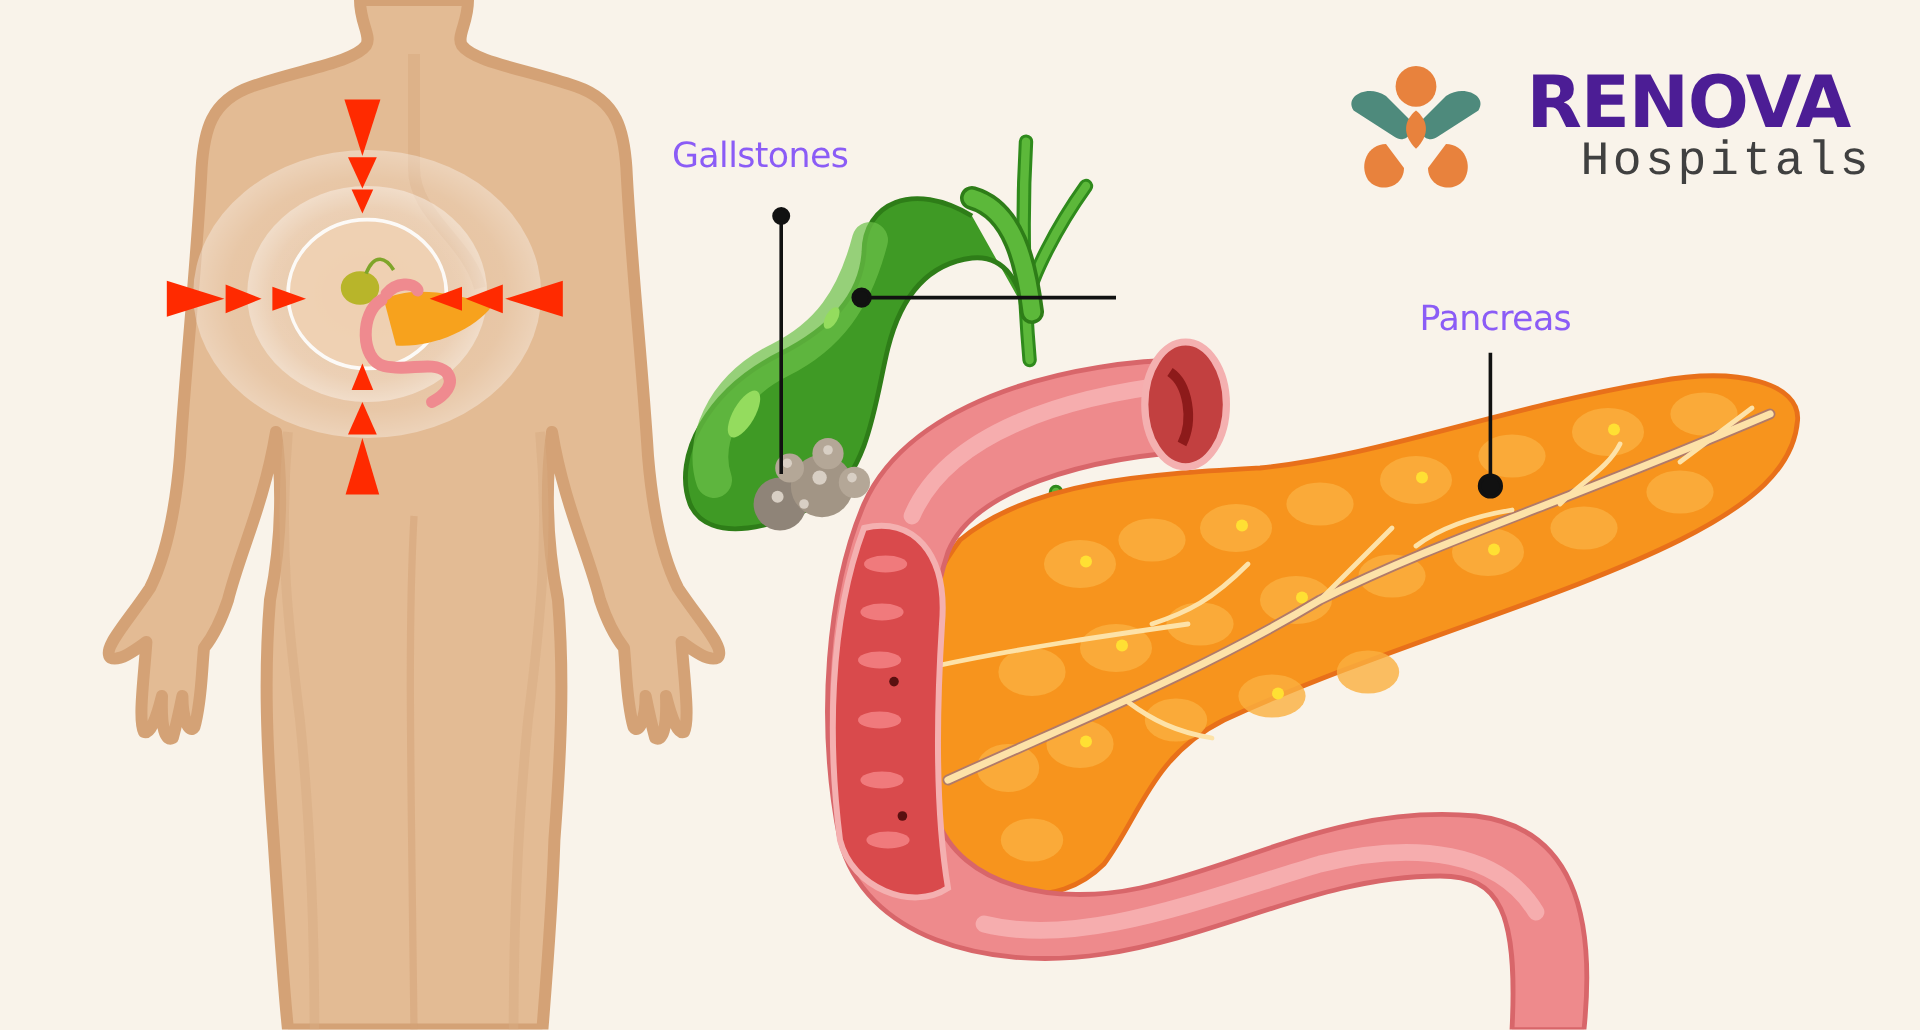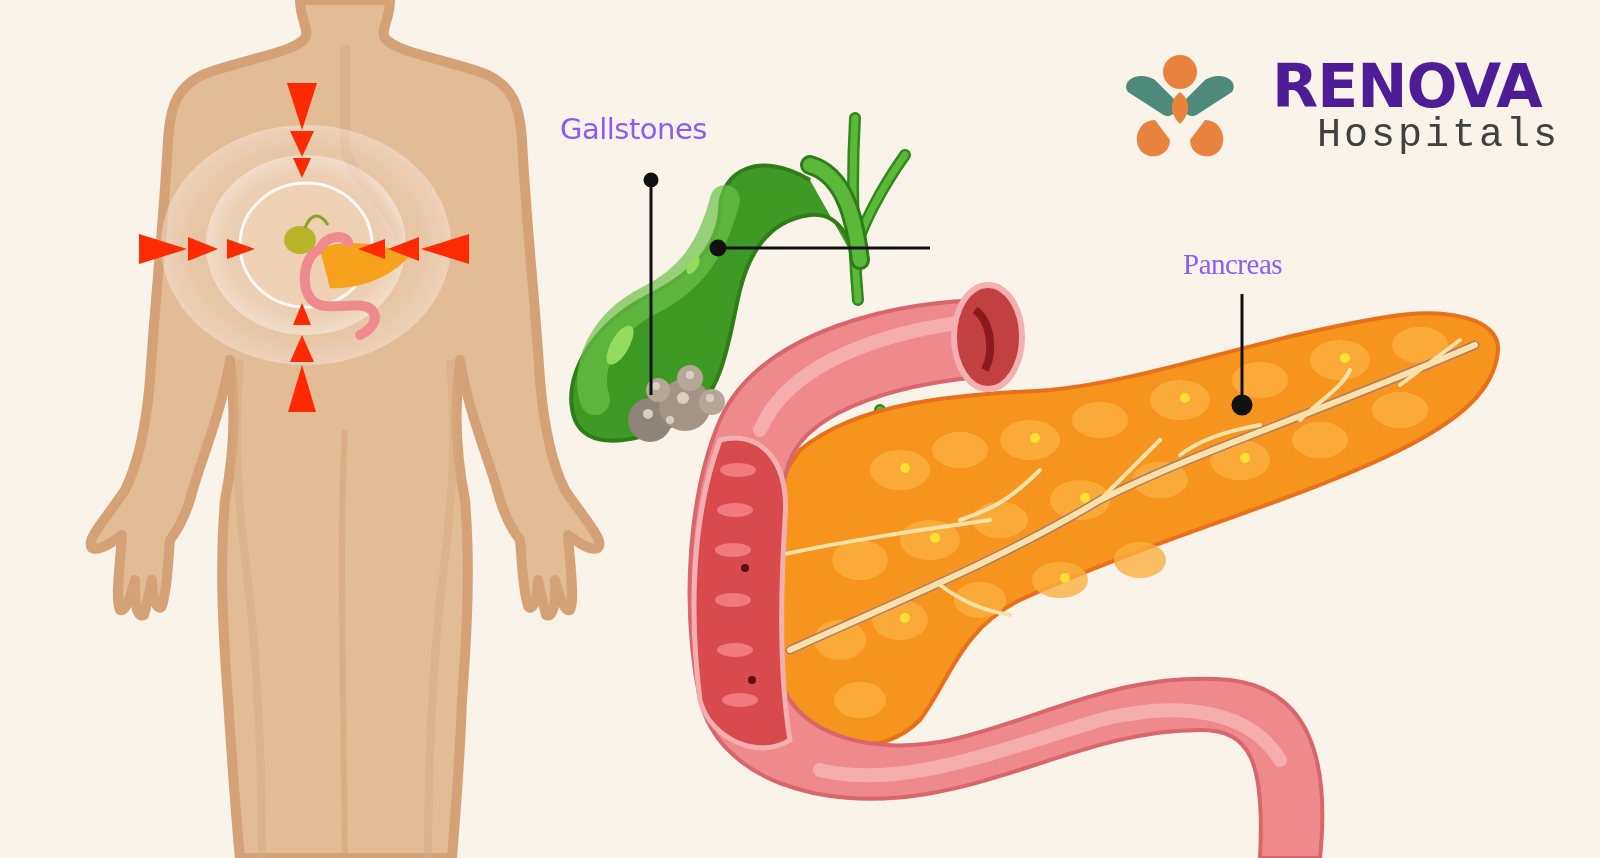--- a/index.html
+++ b/index.html
@@ -193,21 +193,21 @@
       <line x1="651" y1="180" x2="651" y2="395"></line>
       <circle cx="651" cy="180" r="6"></circle>
       <line x1="718" y1="248" x2="930" y2="248"></line>
       <circle cx="718" cy="248" r="7"></circle>
       <line x1="1242" y1="294" x2="1242" y2="405"></line>
       <circle cx="1242" cy="405" r="9"></circle>
     </g>
   </svg>
 
   <div class="label" style="left:560px; top:112px;">Gallstones</div>
-  <div class="label" style="left:1183px; top:248px;font-family:Liberation Serif, serif;">Pancreas</div>
+  <div class="label" style="left:1183px; top:248px;">Pancreas</div>
 
   <div class="logo">
     <svg width="120" height="110" viewBox="0 0 120 110" style="position:absolute;left:0;top:0;">
       <circle cx="60" cy="20" r="17" fill="#e8823d"></circle>
       <path d="M8,40 C0,28 20,18 35,28 L55,48 C60,60 50,68 42,62 Z" fill="#4e8a7c"></path>
       <path d="M112,40 C120,28 100,18 85,28 L65,48 C60,60 70,68 78,62 Z" fill="#4e8a7c"></path>
       <path d="M60,40 C50,48 48,60 60,72 C72,60 70,48 60,40 Z" fill="#e8823d"></path>
       <path d="M35,68 C20,68 12,85 20,98 C30,110 50,104 50,88 Z" fill="#e8823d"></path>
       <path d="M85,68 C100,68 108,85 100,98 C90,110 70,104 70,88 Z" fill="#e8823d"></path>
     </svg>

